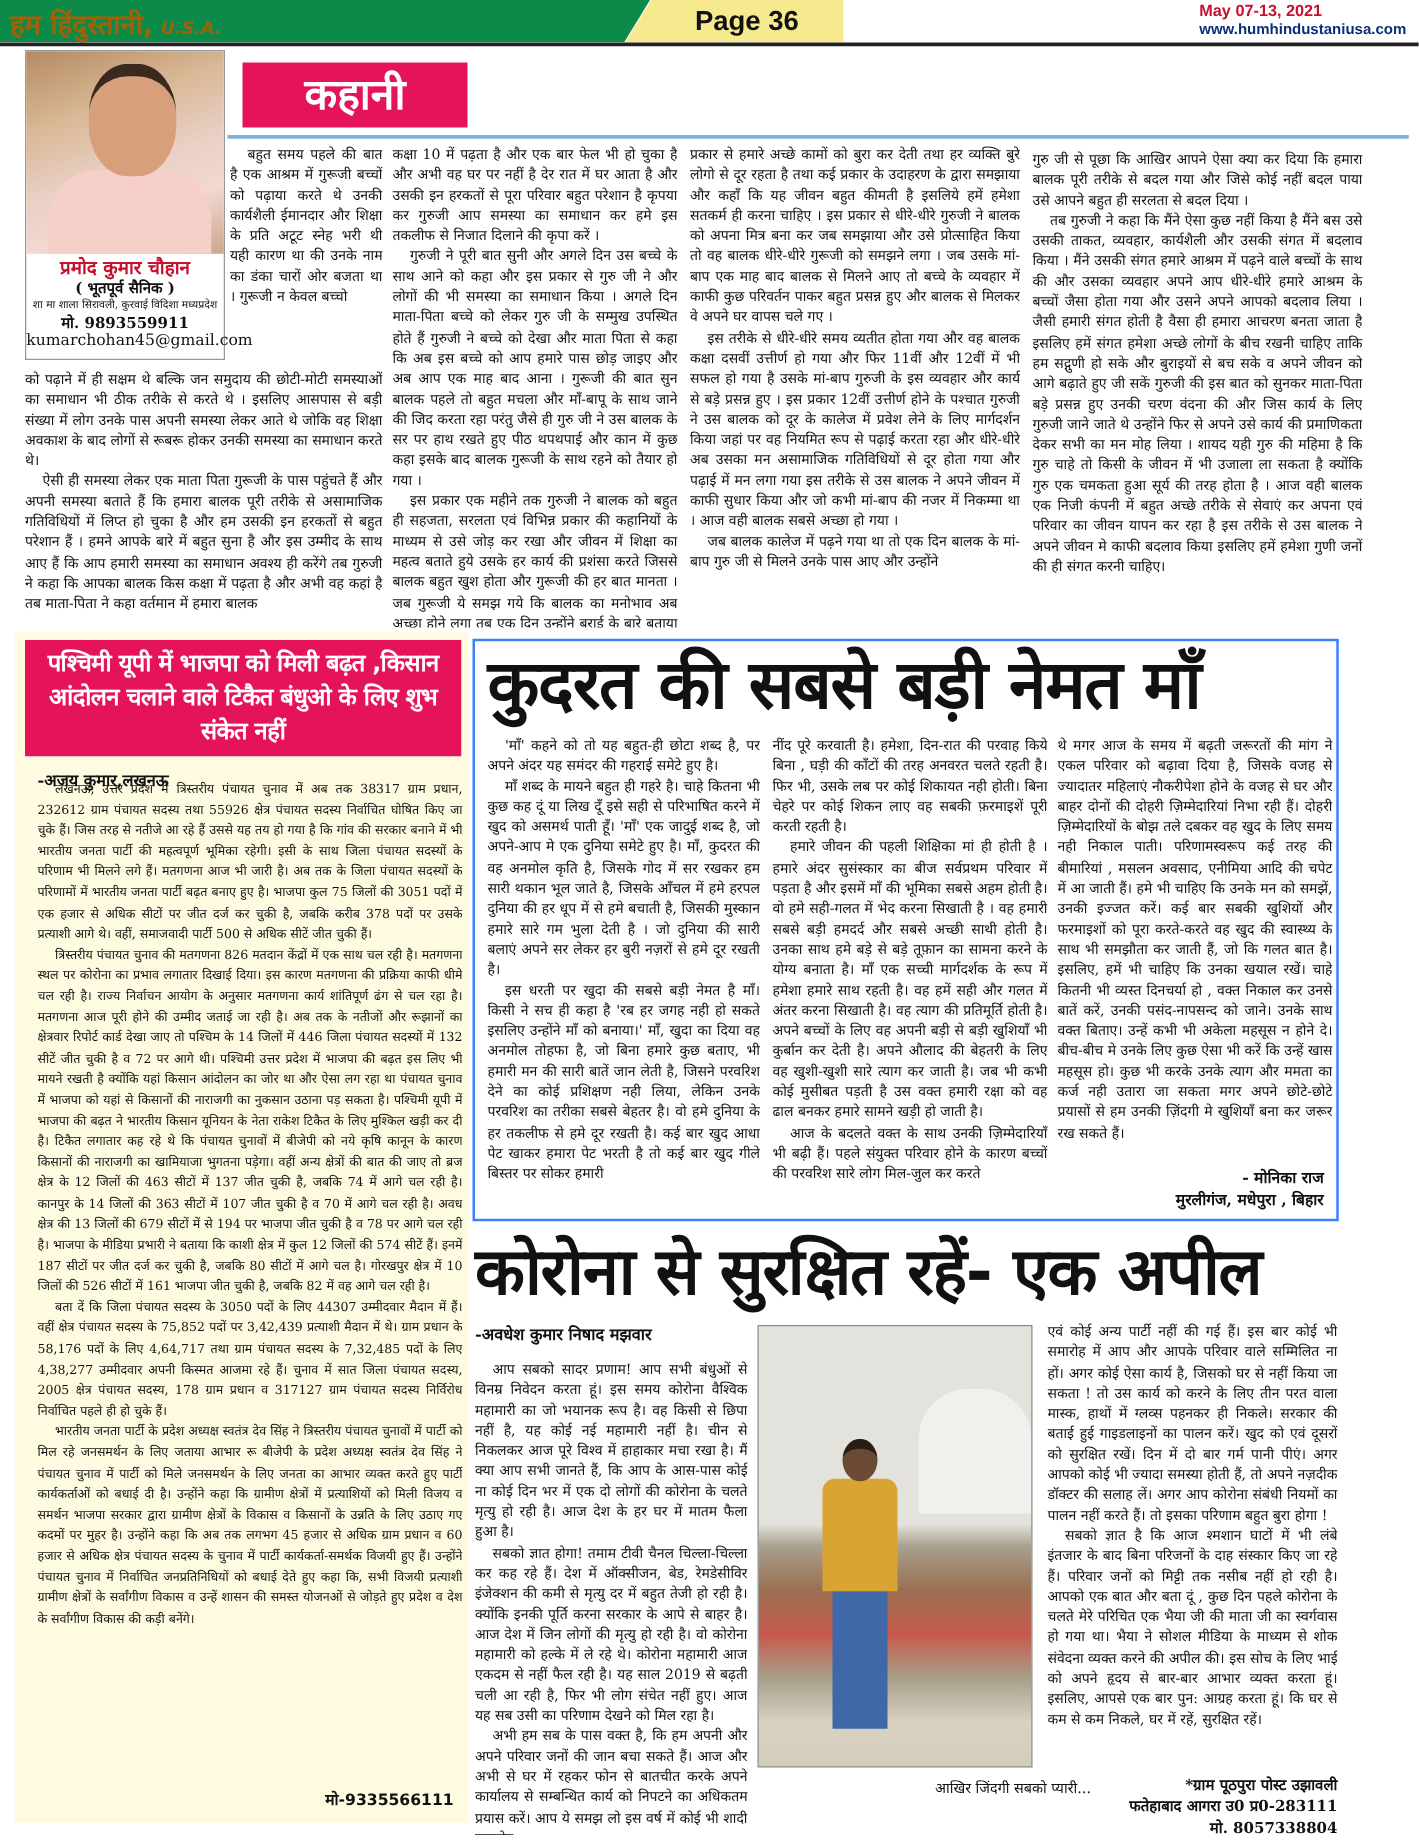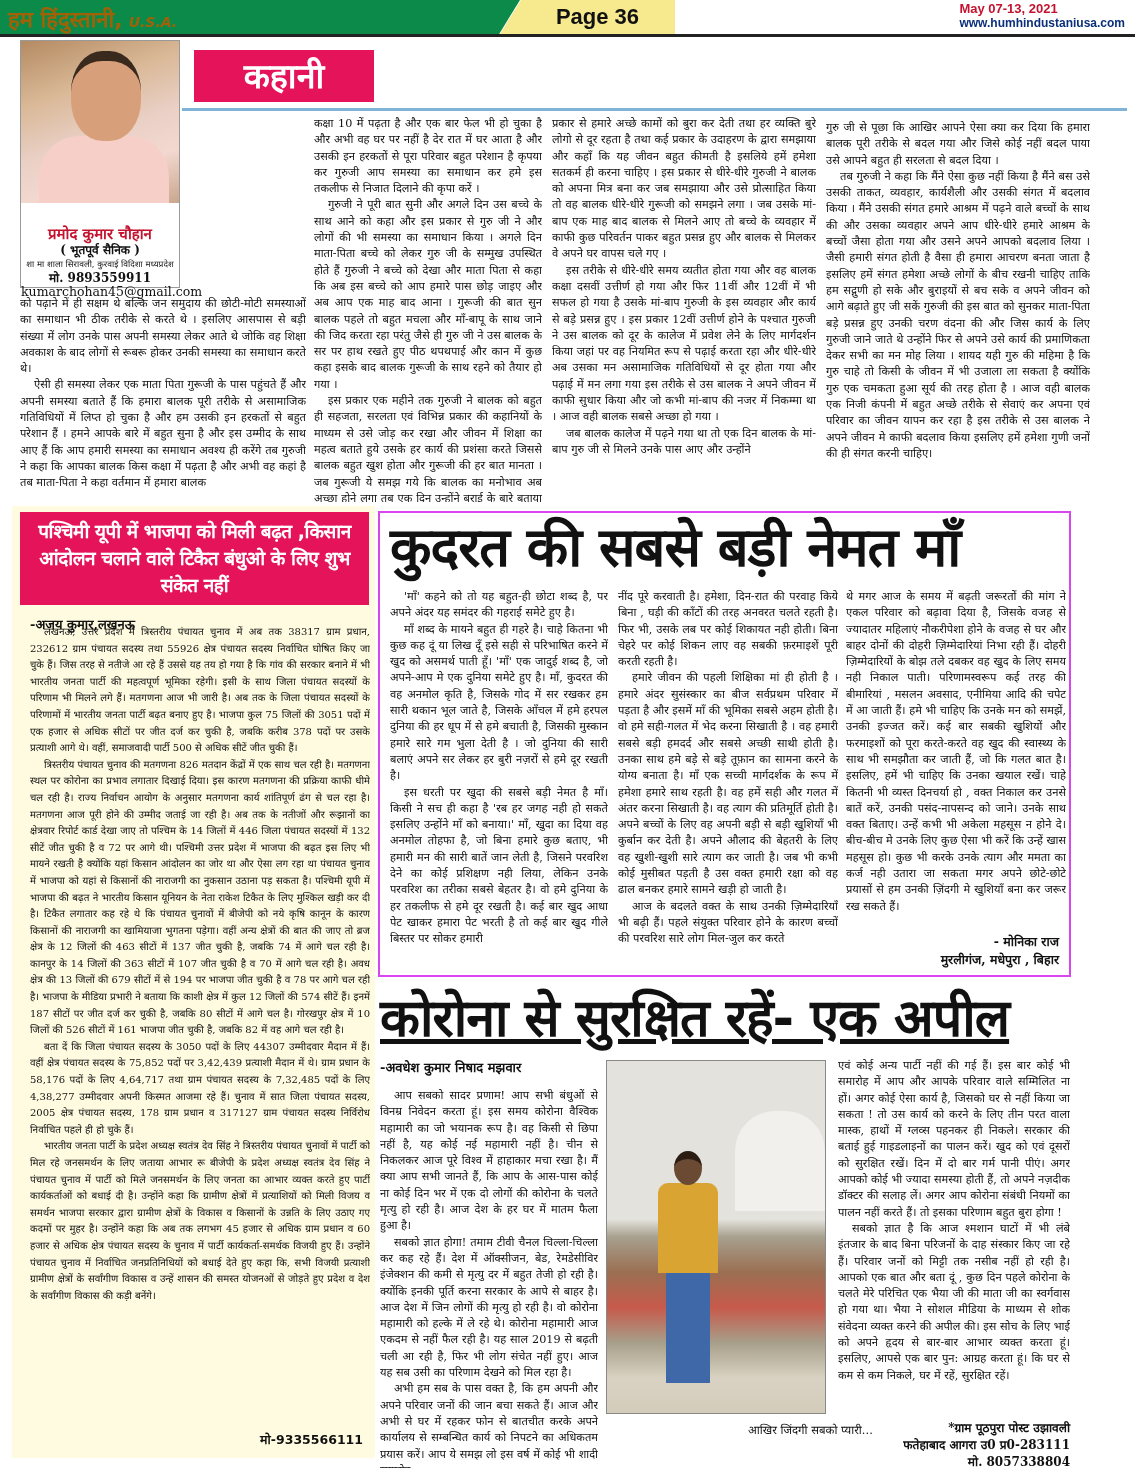--- a/index.html
+++ b/index.html
@@ -15,21 +15,21 @@
   .mast-date { color: #c4122f; font-weight: bold; font-size: 13px; }
   .mast-url { color: #0b2f7a; font-weight: bold; }
   .mast-rule { position: absolute; left: 0; top: 34px; width: 1135px; height: 3px; background: #222; }
 
   
   .story { position: absolute; left: 12px; top: 40px; width: 1115px; height: 462px; }
   .author-box { position: absolute; left: 8px; top: 0; width: 160px; height: 248px; border: 1px solid #999; background: #fff; }
   .author-photo { width: 158px; height: 162px; background: linear-gradient(160deg, #b48a62 0%, #d9b896 30%, #e9cfc4 55%, #f3d8d0 75%, #caa68c 100%); position: relative; overflow: hidden; }
   .author-photo .head { position: absolute; left: 50px; top: 10px; width: 70px; height: 90px; border-radius: 45%; background: #d8a07a; border-top: 10px solid #3a2a1e; }
   .author-photo .shirt { position: absolute; left: 18px; top: 95px; width: 130px; height: 80px; border-radius: 40px 40px 0 0; background: #f5cfc8; }
-  .author-name { color: #c4122f; font-weight: bold; font-size: 15px; text-align: center; margin-top: 20px; font-family: "DejaVu Sans", sans-serif; }
+  .author-name { color: #c4122f; font-weight: bold; font-size: 15px; text-align: center; margin-top: 0; font-family: "DejaVu Sans", sans-serif; }
   .author-line { font-size: 10.5px; text-align: center; line-height: 14px; }
   .author-line.bold { font-weight: bold; font-size: 12px; }
   .author-line.small { font-size: 8.5px; }
   .author-line.email { font-size: 12.5px; }
 
   .band-red { position: absolute; left: 182px; top: 10px; width: 180px; height: 52px; background: #e5145a; color: #fff; font-family: "DejaVu Sans", sans-serif; font-weight: bold; font-size: 34px; text-align: center; line-height: 52px; }
   .band-blue { position: absolute; left: 540px; top: 8px; width: 560px; height: 62px; background: #0c76b4; color: #fff; font-family: "DejaVu Sans", sans-serif; font-weight: bold; font-size: 44px; line-height: 62px; padding-left: 100px; }
   .band-rule { position: absolute; left: 170px; top: 68px; width: 945px; height: 3px; background: #7fb3d8; }
 
   .col { position: absolute; font-size: 11.2px; line-height: 16.3px; text-align: justify; overflow: hidden; }
@@ -37,26 +37,26 @@
 
   
   .up-article { position: absolute; left: 12px; top: 506px; width: 363px; height: 952px; background: #fffbe0; }
   .up-head { margin: 6px 6px 0 8px; background: #e5145a; color: #fff; font-family: "DejaVu Sans", sans-serif; font-weight: bold; font-size: 19px; line-height: 27px; padding: 6px 6px; text-align: center; letter-spacing: -0.5px; }
   .up-byline { font-weight: bold; font-size: 13px; margin: 10px 0 0 18px; }
   .up-body { position: absolute; left: 18px; top: 118px; width: 340px; height: 815px; font-size: 10px; line-height: 16.6px; text-align: justify; overflow: hidden; }
   .up-body p { text-indent: 14px; }
   .up-sign { position: absolute; right: 12px; bottom: 10px; font-weight: bold; font-size: 12.5px; font-family: "DejaVu Sans", sans-serif; }
 
   
-  .maa { position: absolute; left: 378px; top: 511px; width: 693px; height: 466px; border: 2px solid #d946ef; background: #fff; }
+  .maa { position: absolute; left: 378px; top: 511px; width: 693px; height: 466px; border: 2px solid #3b82f6; background: #fff; }
   .maa-title { font-family: "DejaVu Sans", sans-serif; font-weight: bold; font-size: 54px; line-height: 70px; padding-left: 10px; letter-spacing: -1px; }
   .maa-sign { position: absolute; right: 10px; bottom: 6px; text-align: right; font-weight: bold; font-size: 12.5px; line-height: 18px; }
 
   
-  .cor-title { position: absolute; left: 380px; top: 985px; font-family: "DejaVu Sans", sans-serif; font-weight: bold; font-size: 52px; line-height: 66px; letter-spacing: -1px; text-decoration: underline; }
+  .cor-title { position: absolute; left: 380px; top: 985px; font-family: "DejaVu Sans", sans-serif; font-weight: bold; font-size: 52px; line-height: 66px; letter-spacing: -1px; }
   .cor-byline { position: absolute; left: 380px; top: 1058px; font-weight: bold; font-size: 13px; }
   .cor-photo { position: absolute; left: 606px; top: 1060px; width: 220px; height: 354px; border: 1px solid #888; background: linear-gradient(#e3e2dc 0%, #e3e2dc 45%, #a7a08e 50%, #9a6f52 60%, #c65a4b 70%, #a79f8a 80%, #d9d2c2 90%, #d4ccbb 100%); overflow: hidden; }
   .cor-photo .temple { position: absolute; right: 0; top: 50px; width: 90px; height: 100px; background: #f2f0ec; border-radius: 40px 40px 0 0; }
   .cor-photo .person { position: absolute; left: 45px; top: 90px; width: 70px; height: 250px; }
   .cor-photo .p-head { position: absolute; left: 22px; top: 0; width: 28px; height: 34px; border-radius: 50%; background: #6b4a33; border-top: 8px solid #2a1d14; }
   .cor-photo .p-vest { position: absolute; left: 6px; top: 32px; width: 60px; height: 90px; background: #d9a432; border-radius: 10px 10px 0 0; }
   .cor-photo .p-legs { position: absolute; left: 14px; top: 122px; width: 44px; height: 110px; background: #3e68a8; }
   .cor-caption { position: absolute; left: 748px; top: 1422px; font-size: 11.5px; }
   .cor-sign { position: absolute; left: 870px; top: 1420px; text-align: right; width: 200px; font-weight: bold; font-size: 12px; line-height: 17px; }
 </style>
@@ -84,20 +84,23 @@
     </div>
     <div class="author-name">प्रमोद कुमार चौहान</div>
     <div class="author-line bold">( भूतपूर्व सैनिक )</div>
     <div class="author-line small">शा मा शाला सिरावली, कुरवाई विदिशा मध्यप्रदेश</div>
     <div class="author-line bold">मो. 9893559911</div>
     <div class="author-line email">kumarchohan45@gmail.com</div>
   </div>
   <div class="band-red">कहानी</div>
   <div class="band-rule"></div>
 
+  <div class="col" style="left:172px; top:76px; width:122px; height:180px;">
+    <p>बहुत समय पहले की बात है एक आश्रम में गुरूजी बच्चों को पढ़ाया करते थे उनकी कार्यशैली ईमानदार और शिक्षा के प्रति अटूट स्नेह भरी थी यही कारण था की उनके नाम का डंका चारों ओर बजता था । गुरूजी न केवल बच्चो</p>
+  </div>
   <div class="col" style="left:8px; top:256px; width:286px; height:206px;">
     <p style="text-indent:0">को पढ़ाने में ही सक्षम थे बल्कि जन समुदाय की छोटी-मोटी समस्याओं का समाधान भी ठीक तरीके से करते थे । इसलिए आसपास से बड़ी संख्या में लोग उनके पास अपनी समस्या लेकर आते थे जोकि वह शिक्षा अवकाश के बाद लोगों से रूबरू होकर उनकी समस्या का समाधान करते थे।</p>
     <p>ऐसी ही समस्या लेकर एक माता पिता गुरूजी के पास पहुंचते हैं और अपनी समस्या बताते हैं कि हमारा बालक पूरी तरीके से असामाजिक गतिविधियों में लिप्त हो चुका है और हम उसकी इन हरकतों से बहुत परेशान हैं । हमने आपके बारे में बहुत सुना है और इस उम्मीद के साथ आए हैं कि आप हमारी समस्या का समाधान अवश्य ही करेंगे तब गुरुजी ने कहा कि आपका बालक किस कक्षा में पढ़ता है और अभी वह कहां है तब माता-पिता ने कहा वर्तमान में हमारा बालक</p>
   </div>
   <div class="col" style="left:302px; top:76px; width:228px; height:386px;">
     <p style="text-indent:0">कक्षा 10 में पढ़ता है और एक बार फेल भी हो चुका है और अभी वह घर पर नहीं है देर रात में घर आता है और उसकी इन हरकतों से पूरा परिवार बहुत परेशान है कृपया कर गुरुजी आप समस्या का समाधान कर हमे इस तकलीफ से निजात दिलाने की कृपा करें ।</p>
     <p>गुरुजी ने पूरी बात सुनी और अगले दिन उस बच्चे के साथ आने को कहा और इस प्रकार से गुरु जी ने और लोगों की भी समस्या का समाधान किया । अगले दिन माता-पिता बच्चे को लेकर गुरु जी के सम्मुख उपस्थित होते हैं गुरुजी ने बच्चे को देखा और माता पिता से कहा कि अब इस बच्चे को आप हमारे पास छोड़ जाइए और अब आप एक माह बाद आना । गुरूजी की बात सुन बालक पहले तो बहुत मचला और माँ-बापू के साथ जाने की जिद करता रहा परंतु जैसे ही गुरु जी ने उस बालक के सर पर हाथ रखते हुए पीठ थपथपाई और कान में कुछ कहा इसके बाद बालक गुरूजी के साथ रहने को तैयार हो गया ।</p>
     <p>इस प्रकार एक महीने तक गुरुजी ने बालक को बहुत ही सहजता, सरलता एवं विभिन्न प्रकार की कहानियों के माध्यम से उसे जोड़ कर रखा और जीवन में शिक्षा का महत्व बताते हुये उसके हर कार्य की प्रशंसा करते जिससे बालक बहुत खुश होता और गुरूजी की हर बात मानता । जब गुरूजी ये समझ गये कि बालक का मनोभाव अब अच्छा होने लगा तब एक दिन उन्होंने बुराई के बारे बताया कि बुराई किस</p>
   </div>
   <div class="col" style="left:540px; top:76px; width:264px; height:386px;">

